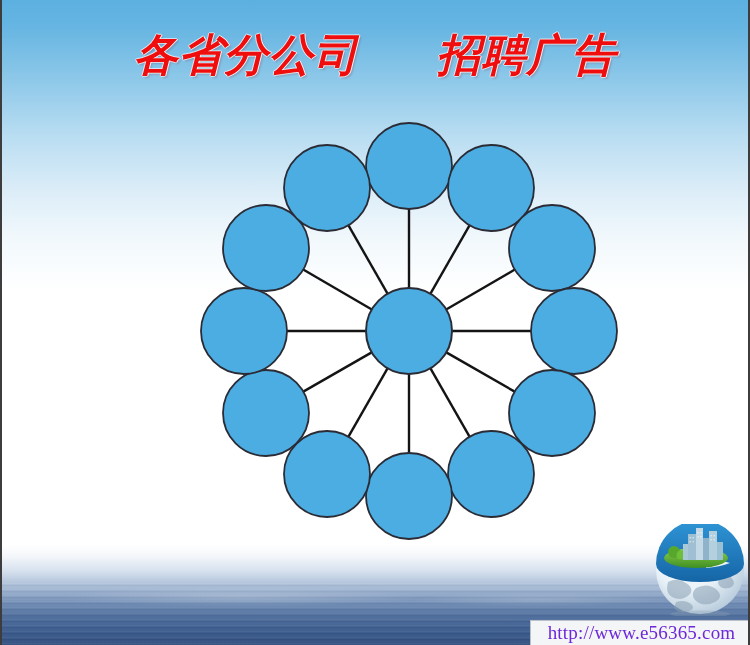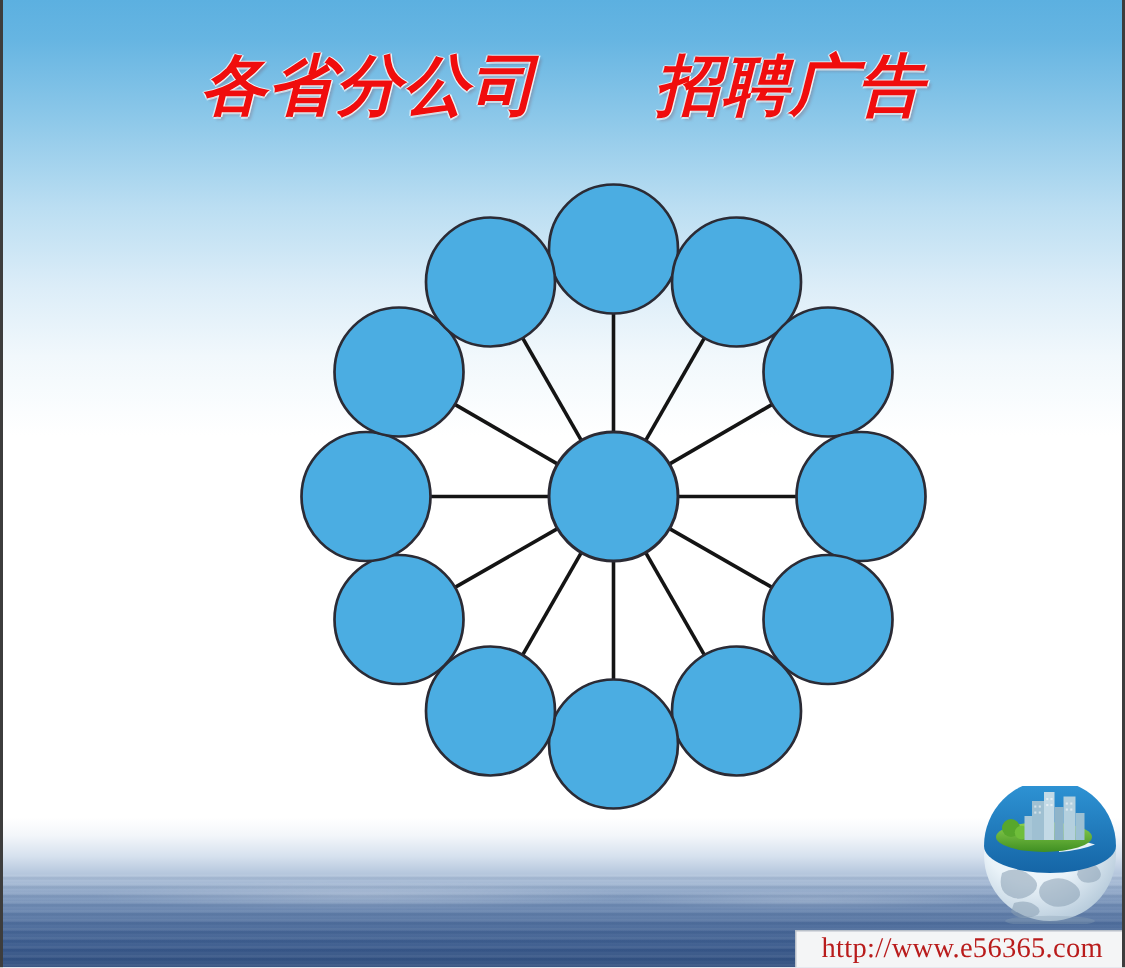--- a/index.html
+++ b/index.html
@@ -86,21 +86,21 @@
   
   .title-row {
     position: absolute;
     left: 0; top: 32px;
     width: 100%;
     text-align: center;
     white-space: nowrap;
   }
   .title-text {
     display: inline-block;
-    font-family: Liberation Sans, sans-serif;
+    font-family: Liberation Mono, monospace;
     font-size: 44px;
     line-height: 52px;
     font-weight: bold;
     font-style: italic;
     letter-spacing: 1px;
     color: #f00d0d;
     text-shadow:
        1px  0px 0 rgba(255,255,255,.85),
       -1px  0px 0 rgba(255,255,255,.6),
        0px  1px 0 rgba(255,255,255,.6),
@@ -143,21 +143,21 @@
     border-top: 1px solid #b9c0c9;
     border-left: 1px solid #b9c0c9;
     box-sizing: border-box;
     display: flex;
     align-items: center;
     justify-content: center;
   }
   .url-text {
     font-family: "Liberation Serif", "DejaVu Serif", serif;
     font-size: 19px;
-    color: #b91c1c;
+    color: #6d28d9;
     letter-spacing: .2px;
   }
 </style>
 </head>
 <body>
 
 <div id="slide">
 
   <div class="bg-sky"></div>
   <div class="bg-mid"></div>

